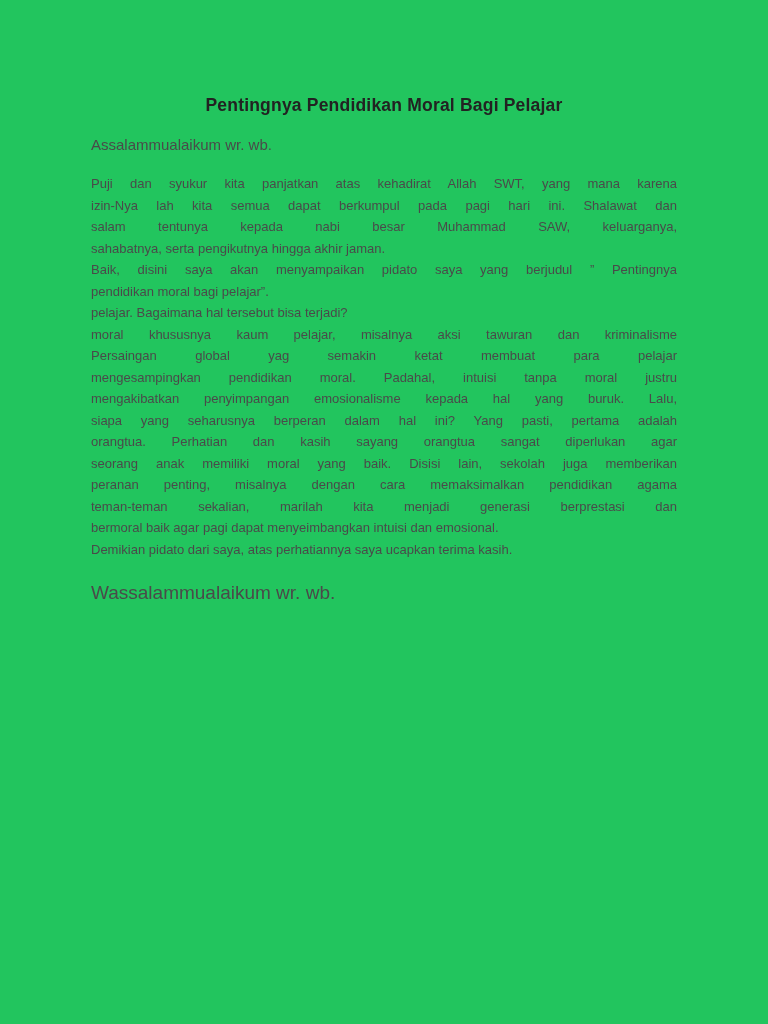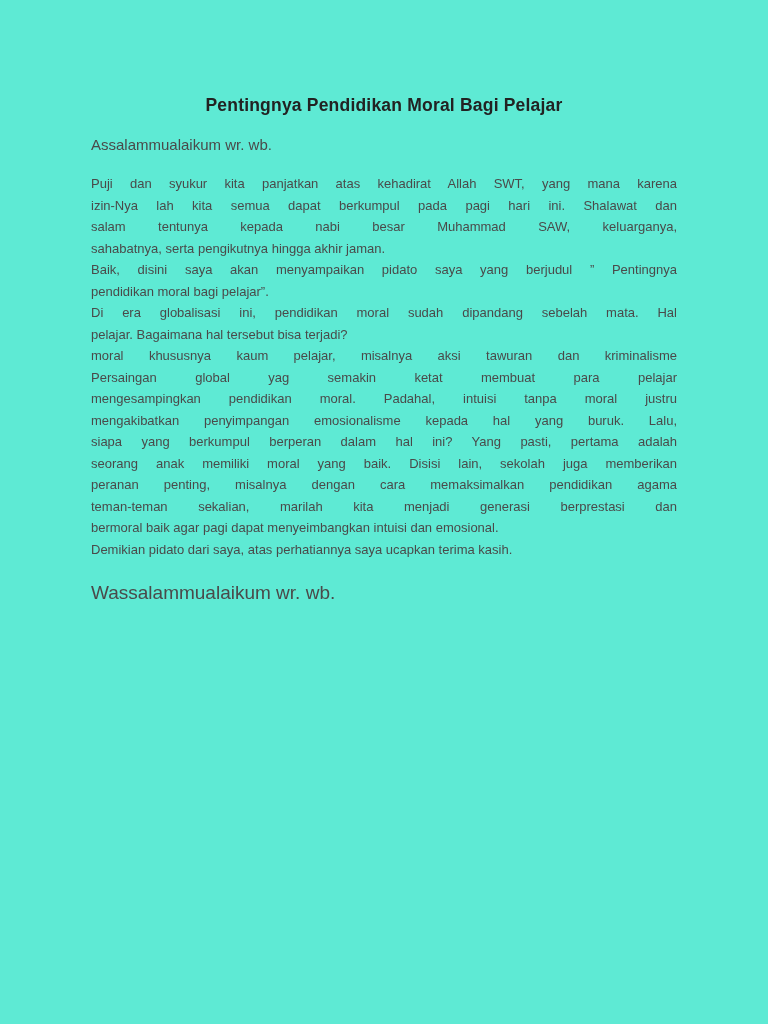--- a/index.html
+++ b/index.html
@@ -10,21 +10,21 @@
   body {
     width: 768px;
     height: 1024px;
     overflow: hidden;
     font-family: "Liberation Sans", sans-serif;
   }
   .page {
     position: relative;
     width: 768px;
     height: 1024px;
-    background: #5eead4;
+    background: #22c55e;
   }
   .content {
     position: absolute;
     left: 91px;
     top: 0;
     width: 586px;
   }
   .doc-title {
     margin-top: 93px;
     text-align: center;
@@ -81,29 +81,29 @@
           <div class="line">Puji dan syukur kita panjatkan atas kehadirat Allah SWT, yang mana karena</div>
           <div class="line">izin-Nya lah kita semua dapat berkumpul pada pagi hari ini. Shalawat dan</div>
           <div class="line">salam tentunya kepada nabi besar Muhammad SAW, keluarganya,</div>
           <div class="line last">sahabatnya, serta pengikutnya hingga akhir jaman.</div>
         </div>
         <div class="para">
           <div class="line">Baik, disini saya akan menyampaikan pidato saya yang berjudul ” Pentingnya</div>
           <div class="line last">pendidikan moral bagi pelajar”.</div>
         </div>
         <div class="para">
-          <div class="line">Di era globalisasi ini, pendidikan moral sudah dipandang sebelah mata. Hal</div>
           <div class="line last">pelajar. Bagaimana hal tersebut bisa terjadi?</div>
           <div class="line">moral khususnya kaum pelajar, misalnya aksi tawuran dan kriminalisme</div>
         </div>
         <div class="para">
           <div class="line">Persaingan global yag semakin ketat membuat para pelajar</div>
           <div class="line">mengesampingkan pendidikan moral. Padahal, intuisi tanpa moral justru</div>
           <div class="line">mengakibatkan penyimpangan emosionalisme kepada hal yang buruk. Lalu,</div>
-          <div class="line">siapa yang berkumpul berperan dalam hal ini? Yang pasti, pertama adalah</div>
+          <div class="line">siapa yang seharusnya berperan dalam hal ini? Yang pasti, pertama adalah</div>
+          <div class="line">orangtua. Perhatian dan kasih sayang orangtua sangat diperlukan agar</div>
           <div class="line">seorang anak memiliki moral yang baik. Disisi lain, sekolah juga memberikan</div>
           <div class="line">peranan penting, misalnya dengan cara memaksimalkan pendidikan agama</div>
           <div class="line">teman-teman sekalian, marilah kita menjadi generasi berprestasi dan</div>
           <div class="line last">bermoral baik agar pagi dapat menyeimbangkan intuisi dan emosional.</div>
         </div>
         <div class="para">
           <div class="line last">Demikian pidato dari saya, atas perhatiannya saya ucapkan terima kasih.</div>
         </div>
       </div>
 

